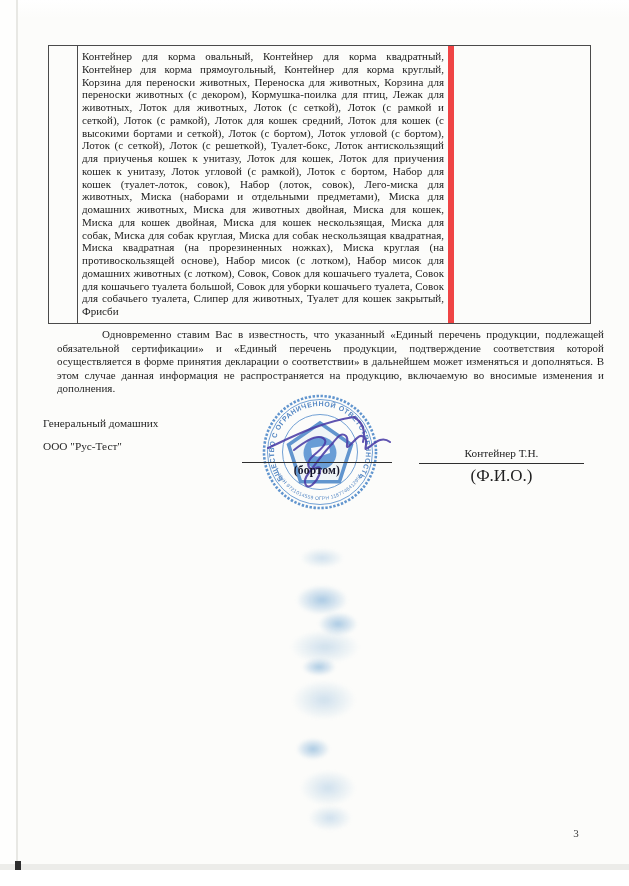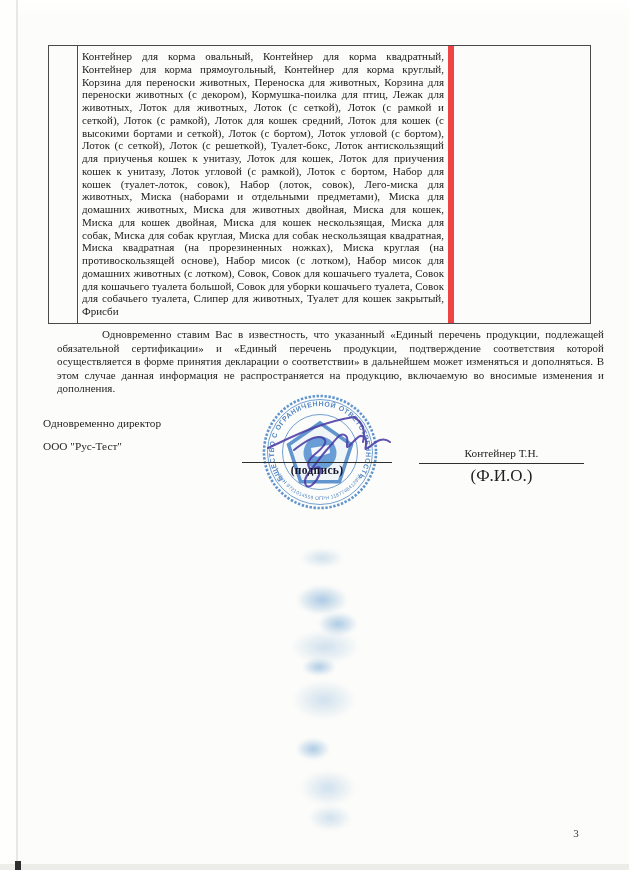--- a/index.html
+++ b/index.html
@@ -118,21 +118,21 @@
   <div class="edge-left"></div>
 
   <div class="doc-table">
     <div class="cell cell-left"></div>
     <div class="cell cell-main">Контейнер для корма овальный, Контейнер для корма квадратный, Контейнер для корма прямоугольный, Контейнер для корма круглый, Корзина для переноски животных, Переноска для животных, Корзина для переноски животных (с декором), Кормушка-поилка для птиц, Лежак для животных, Лоток для животных, Лоток (с сеткой), Лоток (с рамкой и сеткой), Лоток (с рамкой), Лоток для кошек средний, Лоток для кошек (с высокими бортами и сеткой), Лоток (с бортом), Лоток угловой (с бортом), Лоток (с сеткой), Лоток (с решеткой), Туалет-бокс, Лоток антискользящий для приученья кошек к унитазу, Лоток для кошек, Лоток для приучения кошек к унитазу, Лоток угловой (с рамкой), Лоток с бортом, Набор для кошек (туалет-лоток, совок), Набор (лоток, совок), Лего-миска для животных, Миска (наборами и отдельными предметами), Миска для домашних животных, Миска для животных двойная, Миска для кошек, Миска для кошек двойная, Миска для кошек нескользящая, Миска для собак, Миска для собак круглая, Миска для собак нескользящая квадратная, Миска квадратная (на прорезиненных ножках), Миска круглая (на противоскользящей основе), Набор мисок (с лотком), Набор мисок для домашних животных (с лотком), Совок, Совок для кошачьего туалета, Совок для кошачьего туалета большой, Совок для уборки кошачьего туалета, Совок для собачьего туалета, Слипер для животных, Туалет для кошек закрытый, Фрисби</div>
     <div class="cell cell-right"></div>
   </div>
 
   <div class="notice">Одновременно ставим Вас в известность, что указанный «Единый перечень продукции, подлежащей обязательной сертификации» и «Единый перечень продукции, подтверждение соответствия которой осуществляется в форме принятия декларации о соответствии» в дальнейшем может изменяться и дополняться. В этом случае данная информация не распространяется на продукцию, включаемую во вносимые изменения и дополнения.</div>
 
-  <div class="sig-title">Одновременно директор</div>
+  <div class="sig-title">Генеральный домашних</div>
   <div class="sig-company">ООО "Рус-Тест"</div>
 
   <svg class="stamp" viewBox="-64 -62 128 124">
     <g fill="none" stroke="#4c87c9">
       <circle cx="0" cy="0" r="56" stroke-width="2.6" stroke-dasharray="2.4 1.6"></circle>
       <circle cx="0" cy="0" r="52.5" stroke-width="0.9"></circle>
       <circle cx="0" cy="0" r="37.5" stroke-width="0.9"></circle>
     </g>
     <defs>
       <path id="arcTop" d="M -37.7 26.4 A 46 46 0 1 1 37.7 26.4"></path>
@@ -156,21 +156,21 @@
   <svg class="autograph" viewBox="0 0 160 100">
     <g fill="none" stroke="#4b3da6" stroke-width="2.1" stroke-linecap="round">
       <path d="M 18 48 C 40 38, 70 22, 104 17"></path>
       <path d="M 44 50 C 54 42, 66 34, 73 38 C 80 42, 70 50, 63 56 C 55 63, 58 72, 66 68 C 74 64, 70 78, 62 85 C 56 90, 52 82, 58 74 C 64 66, 74 52, 82 44"></path>
       <path d="M 82 44 C 88 36, 92 32, 96 36 C 100 40, 94 50, 99 46 C 106 40, 110 32, 115 38 C 119 43, 112 52, 118 48 C 126 42, 132 36, 140 42"></path>
       <path d="M 104 17 C 112 22, 116 30, 113 42"></path>
     </g>
   </svg>
 
   <div class="sign-line"></div>
-  <div class="sign-caption">(подпись)</div>
+  <div class="sign-caption">(бортом)</div>
   <div class="fio-name">Контейнер Т.Н.</div>
   <div class="fio-line"></div>
   <div class="fio-caption">(Ф.И.О.)</div>
 
   <div class="bleed" style="left:300px;top:548px;width:44px;height:20px;"></div>
   <div class="bleed strong" style="left:296px;top:585px;width:52px;height:30px;"></div>
   <div class="bleed strong" style="left:318px;top:612px;width:40px;height:24px;"></div>
   <div class="bleed" style="left:290px;top:630px;width:70px;height:34px;"></div>
   <div class="bleed strong" style="left:302px;top:658px;width:34px;height:18px;"></div>
   <div class="bleed" style="left:292px;top:680px;width:64px;height:40px;"></div>

